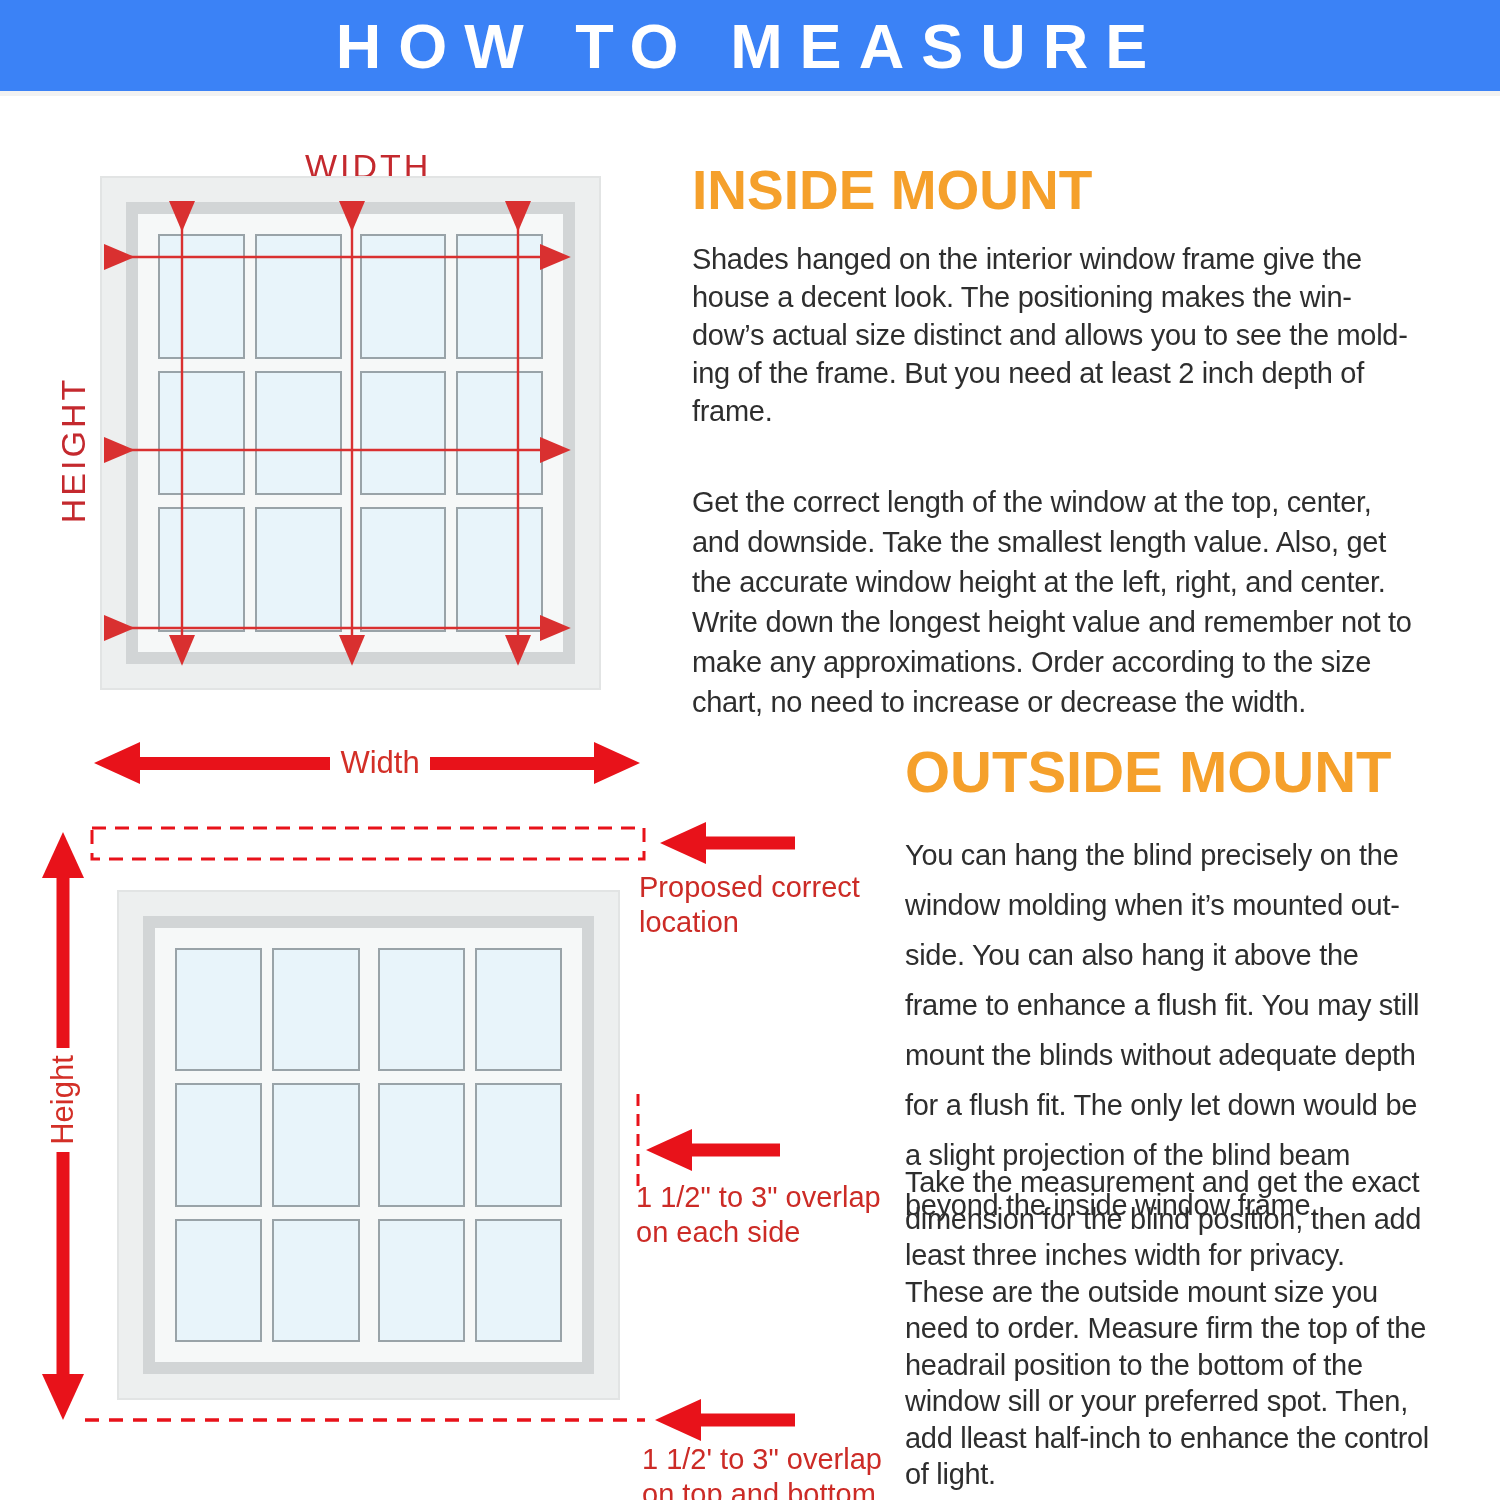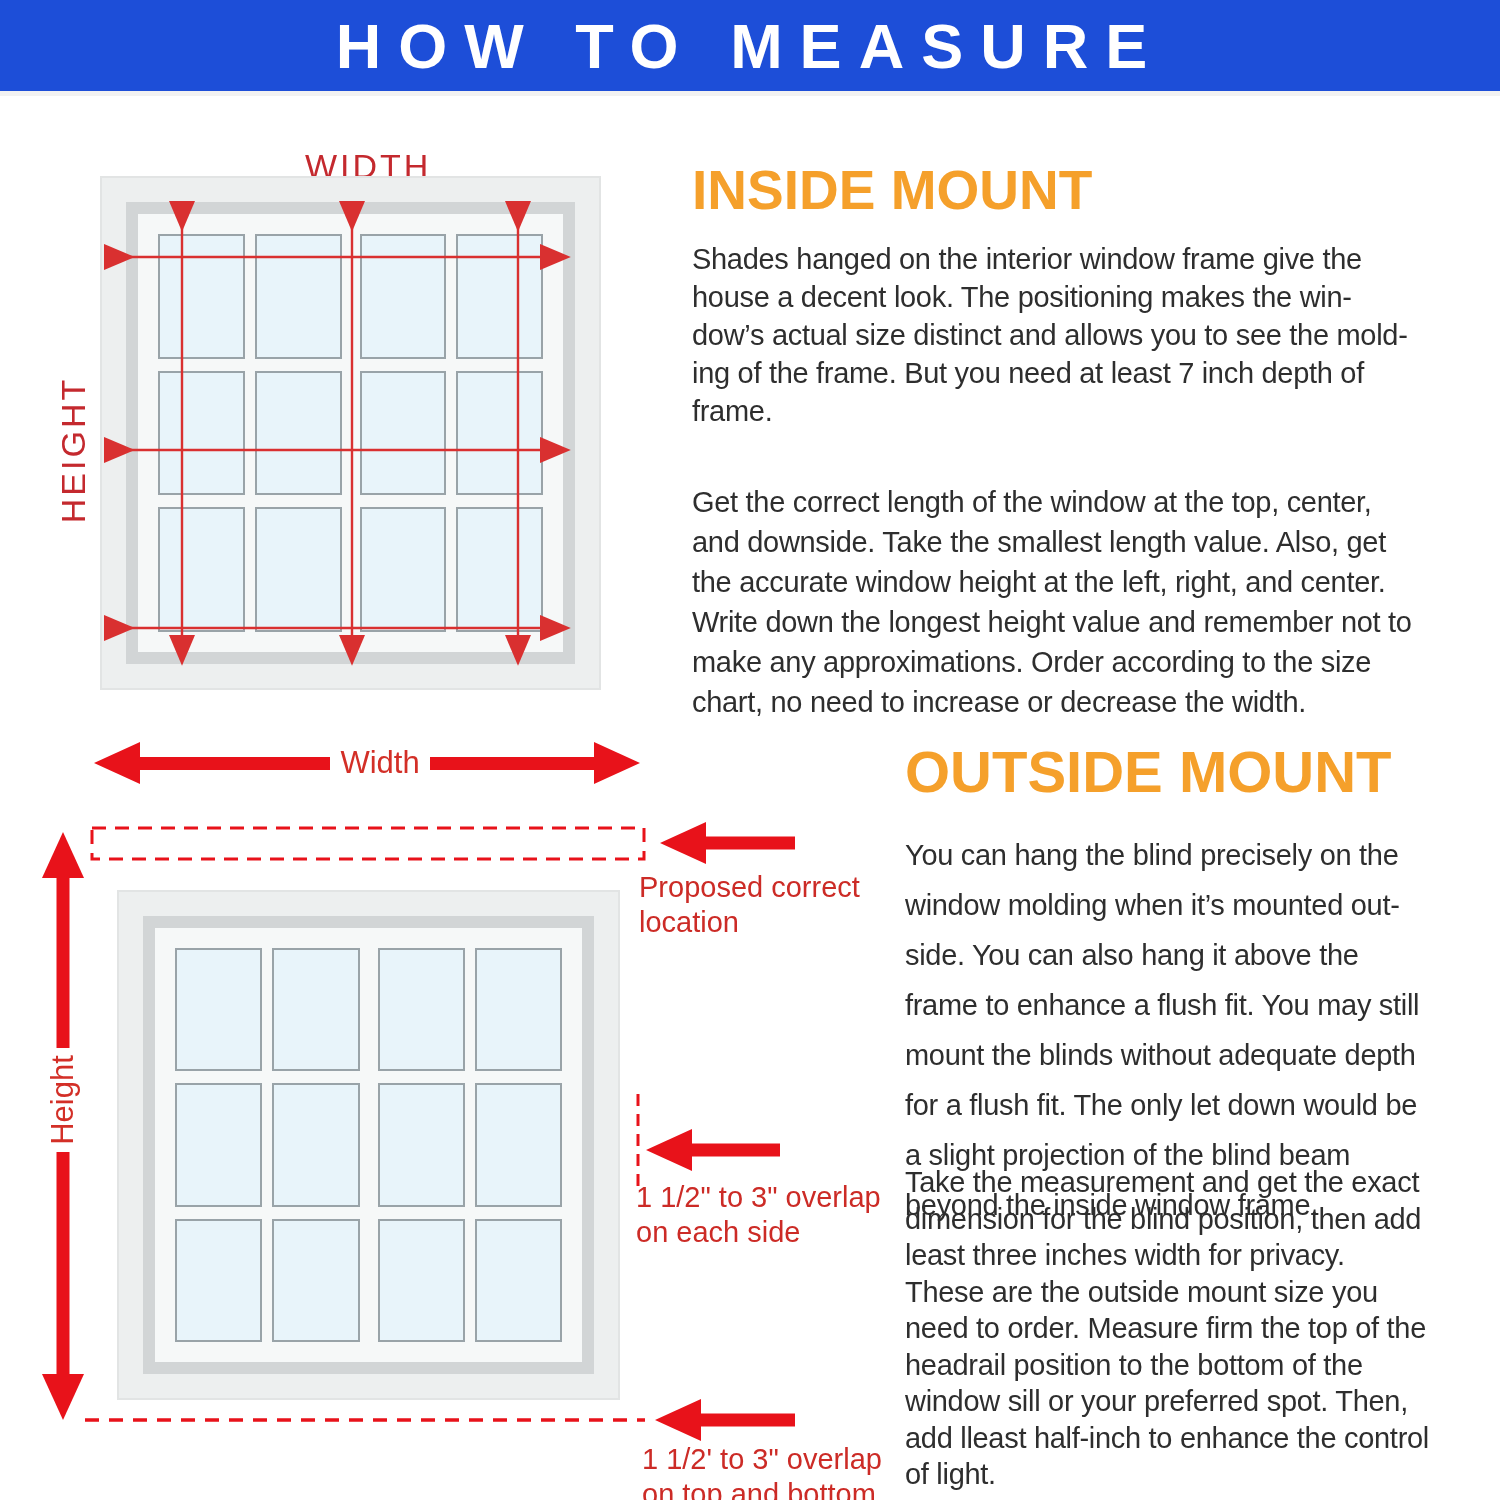--- a/index.html
+++ b/index.html
@@ -6,21 +6,21 @@
   html,body { background:#ffffff; }
   .page {
     position:relative; width:1500px; height:1500px;
     background:#ffffff; overflow:hidden;
     font-family:"Liberation Sans", sans-serif;
   }
 
   
   .banner {
     position:absolute; left:0; top:0; width:1500px; height:96px;
-    background:#1d4ed8; border-bottom:5px solid #f2f2f2;
+    background:#3b82f6; border-bottom:5px solid #f2f2f2;
     display:flex; align-items:center; justify-content:center;
   }
   .banner h1 {
     color:#ffffff; font-size:63px; font-weight:bold;
     letter-spacing:17px; white-space:nowrap;
   }
 
   
   .window { position:absolute; background:#edefef; border:2px solid #e2e4e4; }
   .bevel  { position:absolute; inset:24px; background:#d2d5d6; }
@@ -187,21 +187,21 @@
   <div class="note" style="left:636px; top:1180px;">1 1/2" to 3" overlap
 on each side</div>
 
   <div class="note" style="left:642px; top:1442px;">1 1/2' to 3" overlap
 on top and bottom</div>
 
   <h2 class="mount-heading heading-inside">INSIDE MOUNT</h2>
   <p class="body-par par-inside-1">Shades hanged on the interior window frame give the
 house a decent look. The positioning makes the win-
 dow’s actual size distinct and allows you to see the mold-
-ing of the frame. But you need at least 7 inch depth of
+ing of the frame. But you need at least 2 inch depth of
 frame.</p>
   <p class="body-par par-inside-2">Get the correct length of the window at the top, center,
 and downside. Take the smallest length value. Also, get
 the accurate window height at the left, right, and center.
 Write down the longest height value and remember not to
 make any approximations. Order according to the size
 chart, no need to increase or decrease the width.</p>
 
   <h2 class="mount-heading heading-outside">OUTSIDE MOUNT</h2>
   <p class="body-par par-outside-1">You can hang the blind precisely on the

